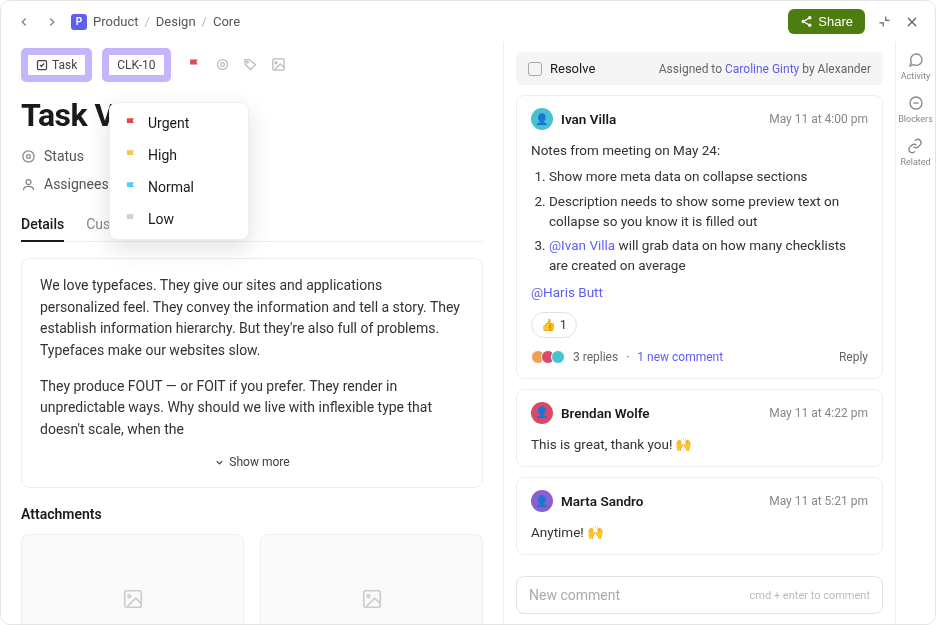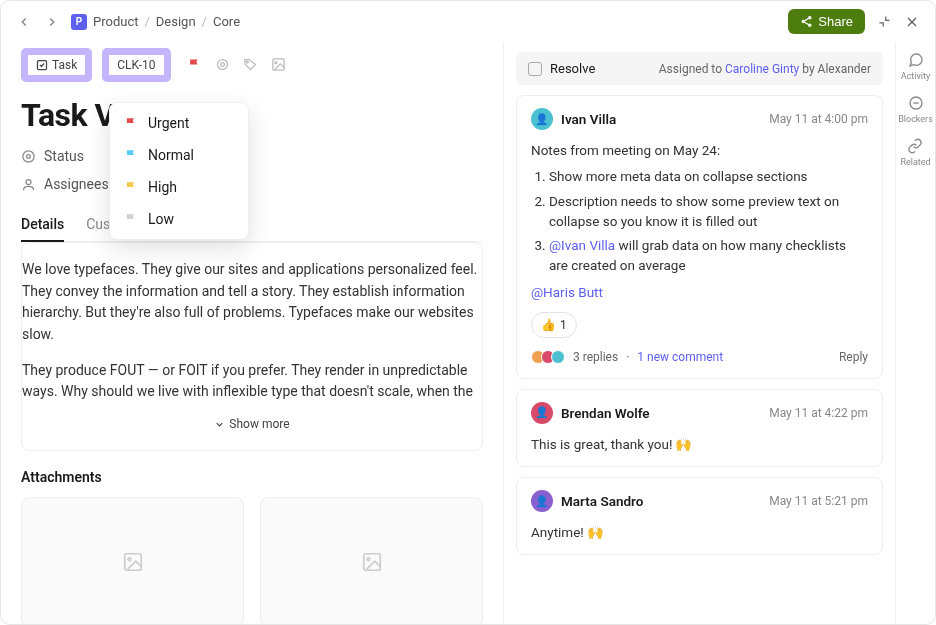--- a/index.html
+++ b/index.html
@@ -34,21 +34,21 @@
 
 .title { font-size: 32px; font-weight: 700; margin-top: 14px; letter-spacing: -0.5px; }
 .meta-list { margin-top: 14px; display: flex; flex-direction: column; gap: 12px; }
 .meta-row { display: flex; align-items: center; gap: 8px; color: #555; font-size: 14px; }
 .meta-icon { width: 15px; height: 15px; color: #888; }
 
 .tabs { display: flex; gap: 22px; margin-top: 24px; border-bottom: 1px solid #eee; }
 .tab { padding-bottom: 8px; color: #888; font-size: 14px; cursor: pointer; }
 .tab.active { color: #1a1a1a; font-weight: 500; border-bottom: 2px solid #1a1a1a; margin-bottom: -1px; }
 
-.desc-box { border: 1px solid #eee; border-radius: 8px; padding: 16px 0; margin-top: 0; font-size: 14px; line-height: 1.55; color: #333; }
+.desc-box { border: 1px solid #eee; border-radius: 8px; padding: 16px 18px; margin-top: 16px; font-size: 14px; line-height: 1.55; color: #333; }
 .desc-box p + p { margin-top: 14px; }
 .show-more { display: flex; align-items: center; justify-content: center; gap: 4px; margin-top: 12px; color: #404040; font-size: 12px; cursor: pointer; }
 
 .attach-title { font-weight: 600; font-size: 14px; margin-top: 18px; }
 .attach-row { display: flex; gap: 16px; margin-top: 12px; }
 .attach-card { flex: 1; height: 130px; border: 1px solid #eee; border-radius: 8px; background: #fafafa; display: flex; align-items: center; justify-content: center; color: #ccc; }
 
 
 .dropdown { position: absolute; top: 60px; left: 108px; width: 140px; background: #fff; border: 1px solid #eee; border-radius: 8px; box-shadow: 0 8px 24px rgba(0,0,0,0.12); padding: 4px 0; z-index: 10; }
 .dd-item { display: flex; align-items: center; gap: 10px; padding: 8px 14px; font-size: 14px; cursor: pointer; }
@@ -229,30 +229,30 @@
       </div>
 
       <div class="dropdown">
         <div class="dd-item">
           <svg class="flag" viewBox="0 0 24 24" fill="#e24a4a">
               <path d="M5 3v18M5 4h12l-2 4 2 4H5"></path>
             </svg>
           <span>Urgent</span>
         </div>
         <div class="dd-item">
+          <svg class="flag" viewBox="0 0 24 24" fill="#f2c94c">
+              <path d="M5 3v18M5 4h12l-2 4 2 4H5"></path>
+            </svg>
+          <span>High</span>
+        </div>
+        <div class="dd-item">
           <svg class="flag" viewBox="0 0 24 24" fill="#56ccf2">
               <path d="M5 3v18M5 4h12l-2 4 2 4H5"></path>
             </svg>
           <span>Normal</span>
-        </div>
-        <div class="dd-item">
-          <svg class="flag" viewBox="0 0 24 24" fill="#f2c94c">
-              <path d="M5 3v18M5 4h12l-2 4 2 4H5"></path>
-            </svg>
-          <span>High</span>
         </div>
         <div class="dd-item">
           <svg class="flag" viewBox="0 0 24 24" fill="#d0d0d0">
               <path d="M5 3v18M5 4h12l-2 4 2 4H5"></path>
             </svg>
           <span>Low</span>
         </div>
       </div>
     </div>
 
@@ -309,20 +309,24 @@
 
         <div class="comment">
           <div class="c-head">
             <div class="avatar m">👤</div>
             <span class="c-name">Marta Sandro</span>
             <span class="c-time">May 11 at 5:21 pm</span>
           </div>
           <div class="c-body">Anytime! 🙌</div>
         </div>
 
+        <div class="new-comment">
+          <span>New comment</span>
+          <span class="hint">cmd + enter to comment</span>
+        </div>
       </div>
 
       <div class="rail">
         <div class="rail-item">
           <svg class="rail-icon" viewBox="0 0 24 24" fill="none" stroke="currentColor" stroke-width="2">
               <path d="M21 11.5a8.38 8.38 0 01-8.5 8.5 8.5 8.5 0 01-4-1L3 21l2-5.5a8.5 8.5 0 1116 -4z"></path>
             </svg>
           <span>Activity</span>
         </div>
         <div class="rail-item">

